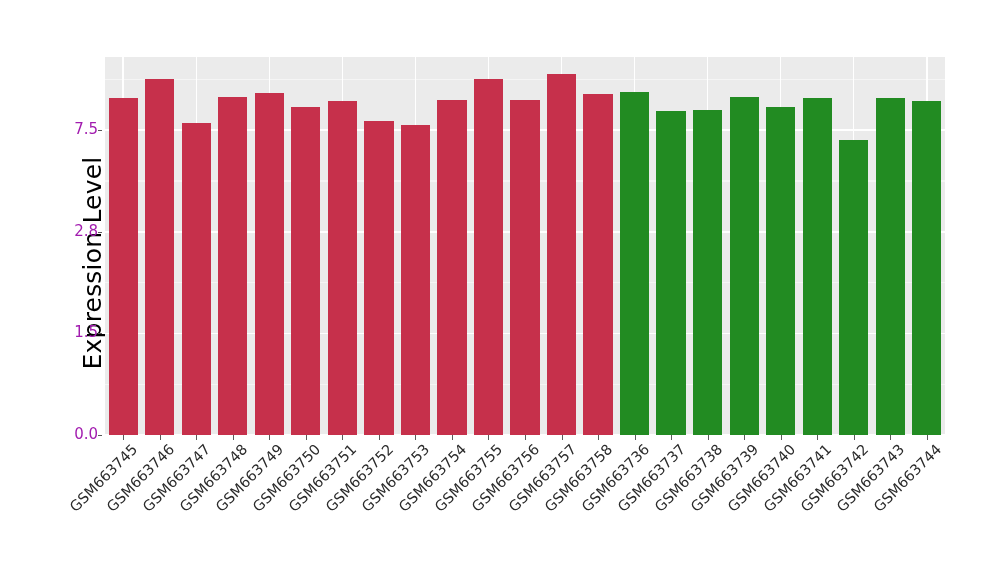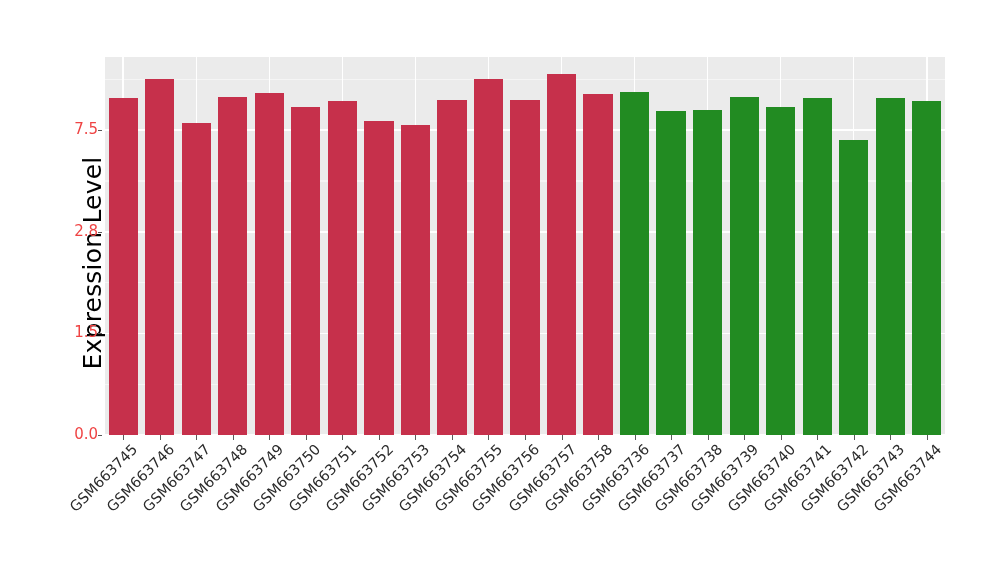--- a/index.html
+++ b/index.html
@@ -14,21 +14,21 @@
   #ylab{
     position:absolute;left:-63px;top:246px;width:310px;height:34px;
     transform:rotate(-90deg);transform-origin:center center;
     display:flex;align-items:center;justify-content:center;
     font-size:25px;color:#000;letter-spacing:.2px;white-space:nowrap;
   }
 
   
   .ytick{
     position:absolute;right:0;width:44px;text-align:right;
-    font-size:15px;color:#ef4444;line-height:1;
+    font-size:15px;color:#a21caf;line-height:1;
   }
   #yticks{position:absolute;left:52px;top:0;width:46px;height:580px;}
   .ytickmark{position:absolute;left:46px;width:4px;height:1px;background:#5b5b5b;}
 
   
   #panel{
     position:absolute;left:105px;top:57px;width:840px;height:378px;
     background:#ebebeb;overflow:hidden;
   }
   .grid-major{position:absolute;left:0;width:100%;height:1.6px;background:#ffffff;}

